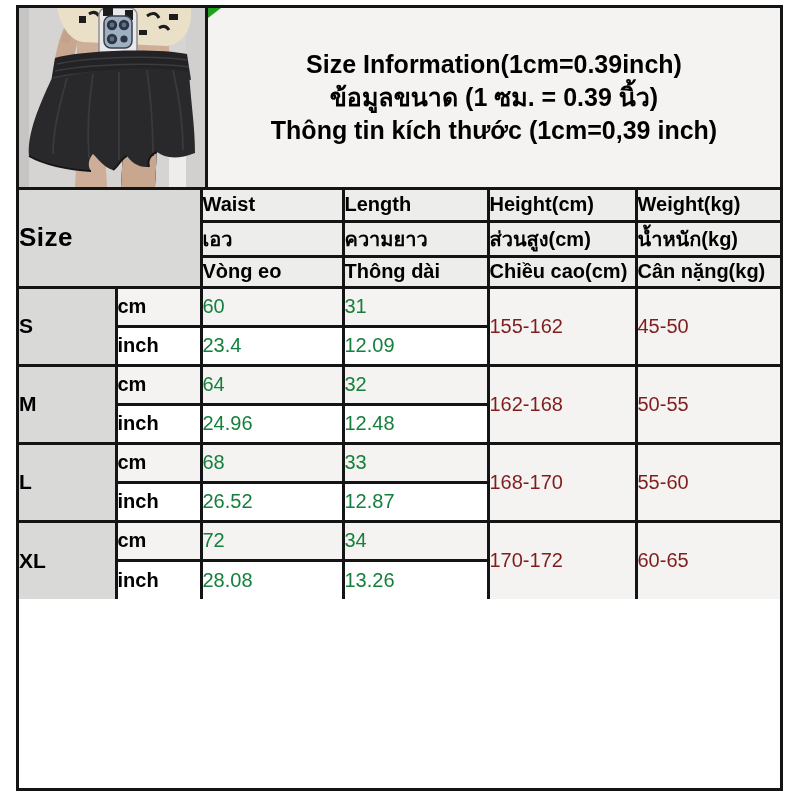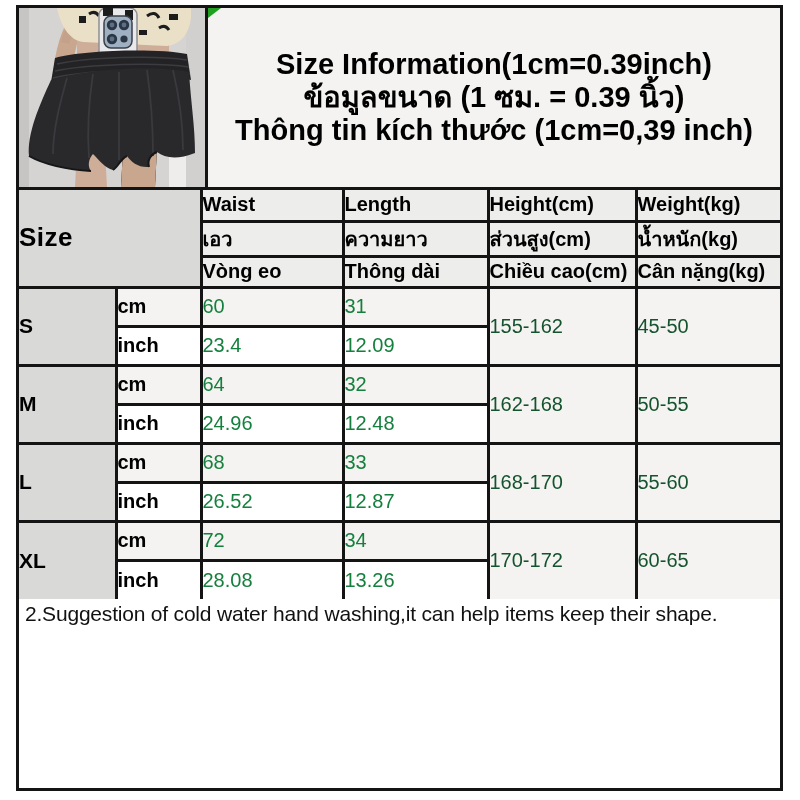--- a/index.html
+++ b/index.html
@@ -4,35 +4,35 @@
 <style>
   html,body{margin:0;padding:0;}
   body{width:800px;height:800px;background:#ffffff;font-family:"Liberation Sans","DejaVu Sans",sans-serif;color:#000;}
   .canvas{position:relative;width:800px;height:800px;background:#fff;overflow:hidden;}
   .content-box{position:absolute;left:16px;top:5px;width:767px;height:786px;border:3px solid #141414;box-sizing:border-box;background:#fff;}
   
   .top-section{position:relative;display:flex;height:182px;border-bottom:3px solid #141414;box-sizing:border-box;}
   .photo{width:186px;height:179px;border-right:3px solid #141414;flex:none;overflow:hidden;background:#d6d4d2;}
   .photo svg{display:block;}
   .title-area{flex:1;background:#f4f3f1;display:flex;flex-direction:column;justify-content:center;align-items:center;text-align:center;}
-  .title-line{font-weight:700;font-size:29px;line-height:33px;white-space:nowrap;}
+  .title-line{font-weight:700;font-size:25px;line-height:33px;white-space:nowrap;}
   .corner-triangle{position:absolute;left:189px;top:0;width:0;height:0;border-left:13px solid #1fa11f;border-bottom:10px solid transparent;}
   
   table.size-table{width:761px;border-collapse:collapse;border:hidden;table-layout:fixed;}
   .size-table th,.size-table td{border:3px solid #141414;text-align:left;vertical-align:middle;padding:0;overflow:hidden;}
   .size-table thead tr{height:31px;}
   .size-table tbody tr{height:39px;}
   .cell-size-head{background:#d9d9d8;font-size:26px;font-weight:700;letter-spacing:0.5px;}
   .hdr{background:#ededeb;font-size:20px;font-weight:700;}
   td.sizecell{background:#d9d9d8;font-weight:700;font-size:21px;}
   td.unitcell{font-weight:700;font-size:20px;}
   td.val{font-size:20px;font-weight:400;color:#15803d;}
   tr.cm-row td.unitcell,tr.cm-row td.val{background:#f4f3f1;}
   tr.inch-row td{background:#ffffff;border-top-width:2px;}
-  td.rangecell{background:#f4f3f1;font-size:20px;font-weight:400;color:#14532d;margin-left:36px;}
+  td.rangecell{background:#f4f3f1;font-size:20px;font-weight:400;color:#7f1d1d;margin-left:36px;}
   
   .attention{padding:1px 8px 0 6px;font-size:21px;line-height:1.33;letter-spacing:-0.2px;color:#111;}
   .attention p{margin:0;}
 </style>
 </head>
 <body>
 
 <div class="canvas">
   <div class="content-box">
 
@@ -169,17 +169,16 @@
         </tr>
         <tr class="inch-row">
           <td class="unitcell">inch</td>
           <td class="val">28.08</td>
           <td class="val">13.26</td>
         </tr>
       </tbody>
     </table>
 
     <div class="attention">
-      <p>2.Suggestion of cold water hand washing,it can help items keep their shape.</p>
     </div>
 
   </div>
 </div>
 
 </body></html>

